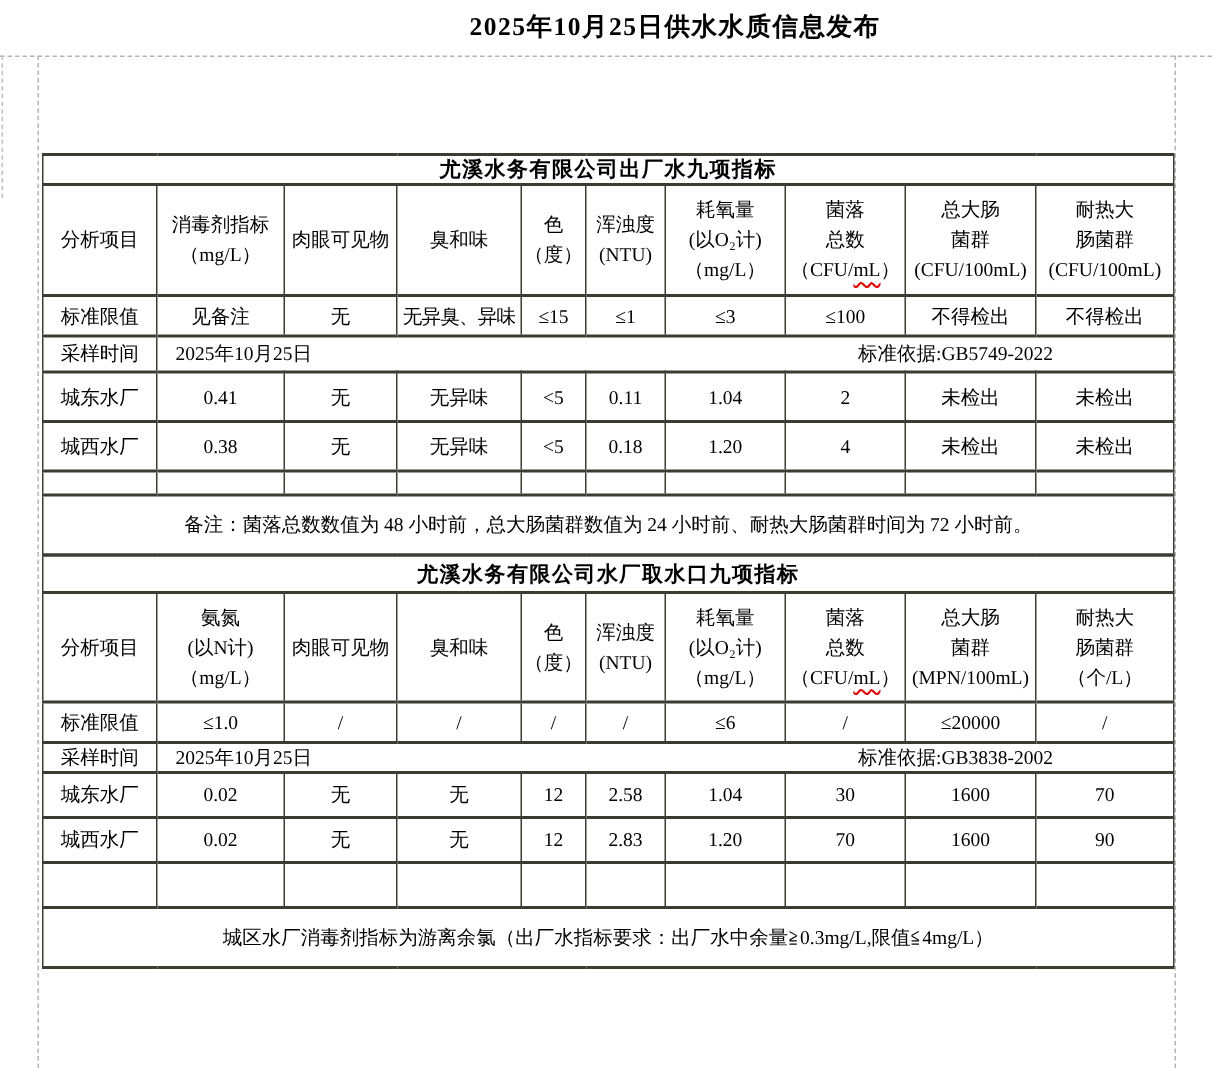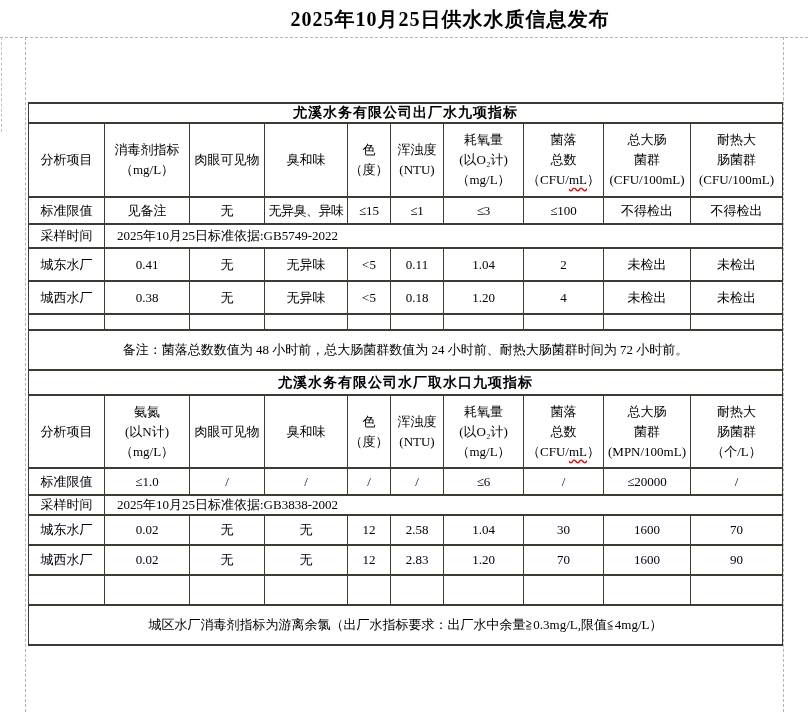--- a/index.html
+++ b/index.html
@@ -14,21 +14,21 @@
   }
   
   .dash-h-top { position: absolute; left: 0; right: 0; top: 37px; border-top: 1px dashed #b4b4b4; }
   .dash-frame { position: absolute; left: 25px; width: 757px; top: 37px; bottom: 0;
                 border-left: 1px dashed #b4b4b4; border-right: 1px dashed #b4b4b4; }
   .dash-left-edge { position: absolute; left: 1px; top: 37px; height: 95px; border-left: 1px dashed #c0c0c0; }
   
   .page-title {
     position: absolute; top: 6px; left: 0; right: 0;
     text-align: center; text-indent: 92px;
-    font-size: 20px; font-weight: bold; letter-spacing: 1px;
+    font-size: 17px; font-weight: bold; letter-spacing: 1px;
   }
   .report-row {
     position: absolute; top: 37px; left: 25px; width: 757px; height: 46px;
     border-bottom: 1px dashed #b4b4b4;
     display: flex; align-items: center; box-sizing: border-box;
     font-size: 14px; padding-top: 14px;
   }
   .report-label { margin-left: 445px; }
   .report-value { margin-left: 14px; }
   
@@ -43,21 +43,21 @@
     background: #fff;
   }
   tr.band td { font-weight: bold; font-size: 14px; letter-spacing: 1px; }
   .ln { display: block; line-height: 20px; }
   .wavy {
     text-decoration: underline; text-decoration-style: wavy;
     text-decoration-color: #e00000; text-decoration-skip-ink: none;
     text-underline-offset: 3px;
   }
   td.note-cell { text-align: left; padding: 2px 2px 2px 3px; font-size: 13px; }
-  .sampling-flex { display: flex; align-items: center;
+  .sampling-flex { display: flex; justify-content: space-between; align-items: center;
                    padding: 0 80px 0 12px; }
   td.tight { font-size: 12px; letter-spacing: -0.5px; }
   
   tr.h25 { height: 25px; margin-top: 44px; } tr.h26 { height: 16px; } tr.h27 { height: 27px; }
   tr.h24 { height: 24px; } tr.h28 { height: 40px; } tr.h30 { height: 30px; }
   tr.h33 { height: 33px; } tr.h73 { height: 73px; } tr.h74 { height: 74px; }
 </style>
 </head>
 <body>
 

